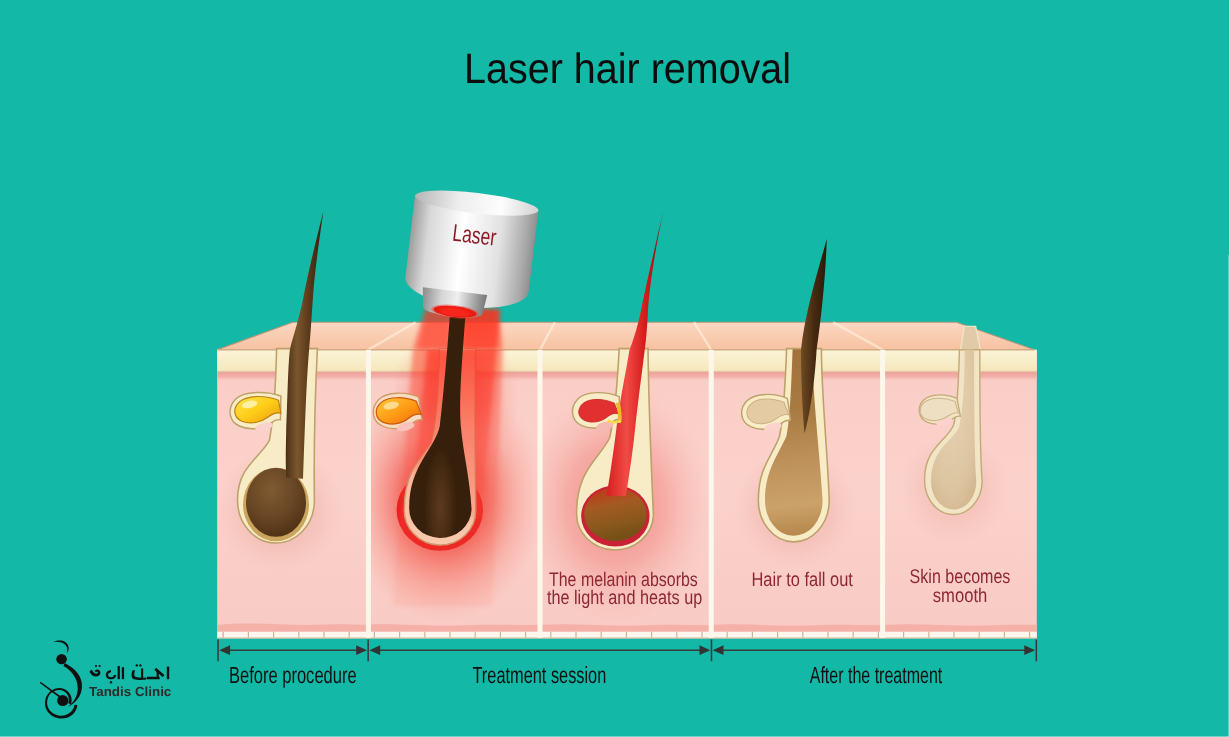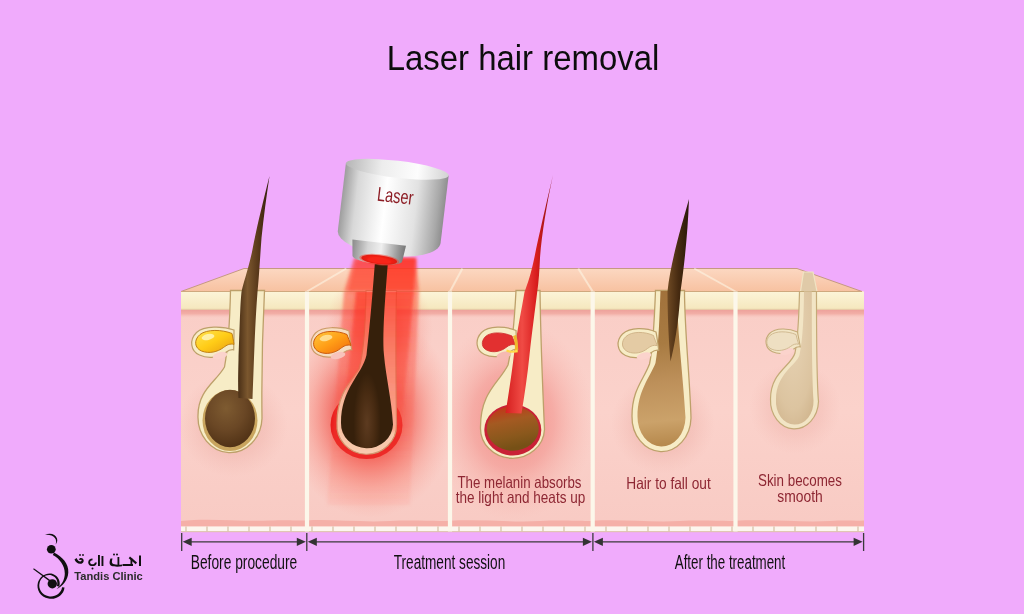--- a/index.html
+++ b/index.html
@@ -1,16 +1,16 @@
 <!DOCTYPE html>
 <html><head>
 <meta charset="utf-8">
 <style>
   html,body{margin:0;padding:0;background:#ffffff;}
-  #stage{position:relative;width:1024px;height:614px;background:#f0abfc;overflow:hidden;
+  #stage{position:relative;width:1024px;height:614px;background:#14b8a6;overflow:hidden;
          font-family:"Liberation Sans", sans-serif; -webkit-font-smoothing:antialiased;}
 </style>
 </head>
 <body>
 <div id="stage">
 <svg width="1024" height="614" viewBox="0 0 1024 614">
 <defs>
   <linearGradient id="topFace" x1="0" y1="268" x2="0" y2="292" gradientUnits="userSpaceOnUse">
     <stop offset="0" stop-color="#fcd8c2"></stop>
           <stop offset="1" stop-color="#f7c1a0"></stop>

